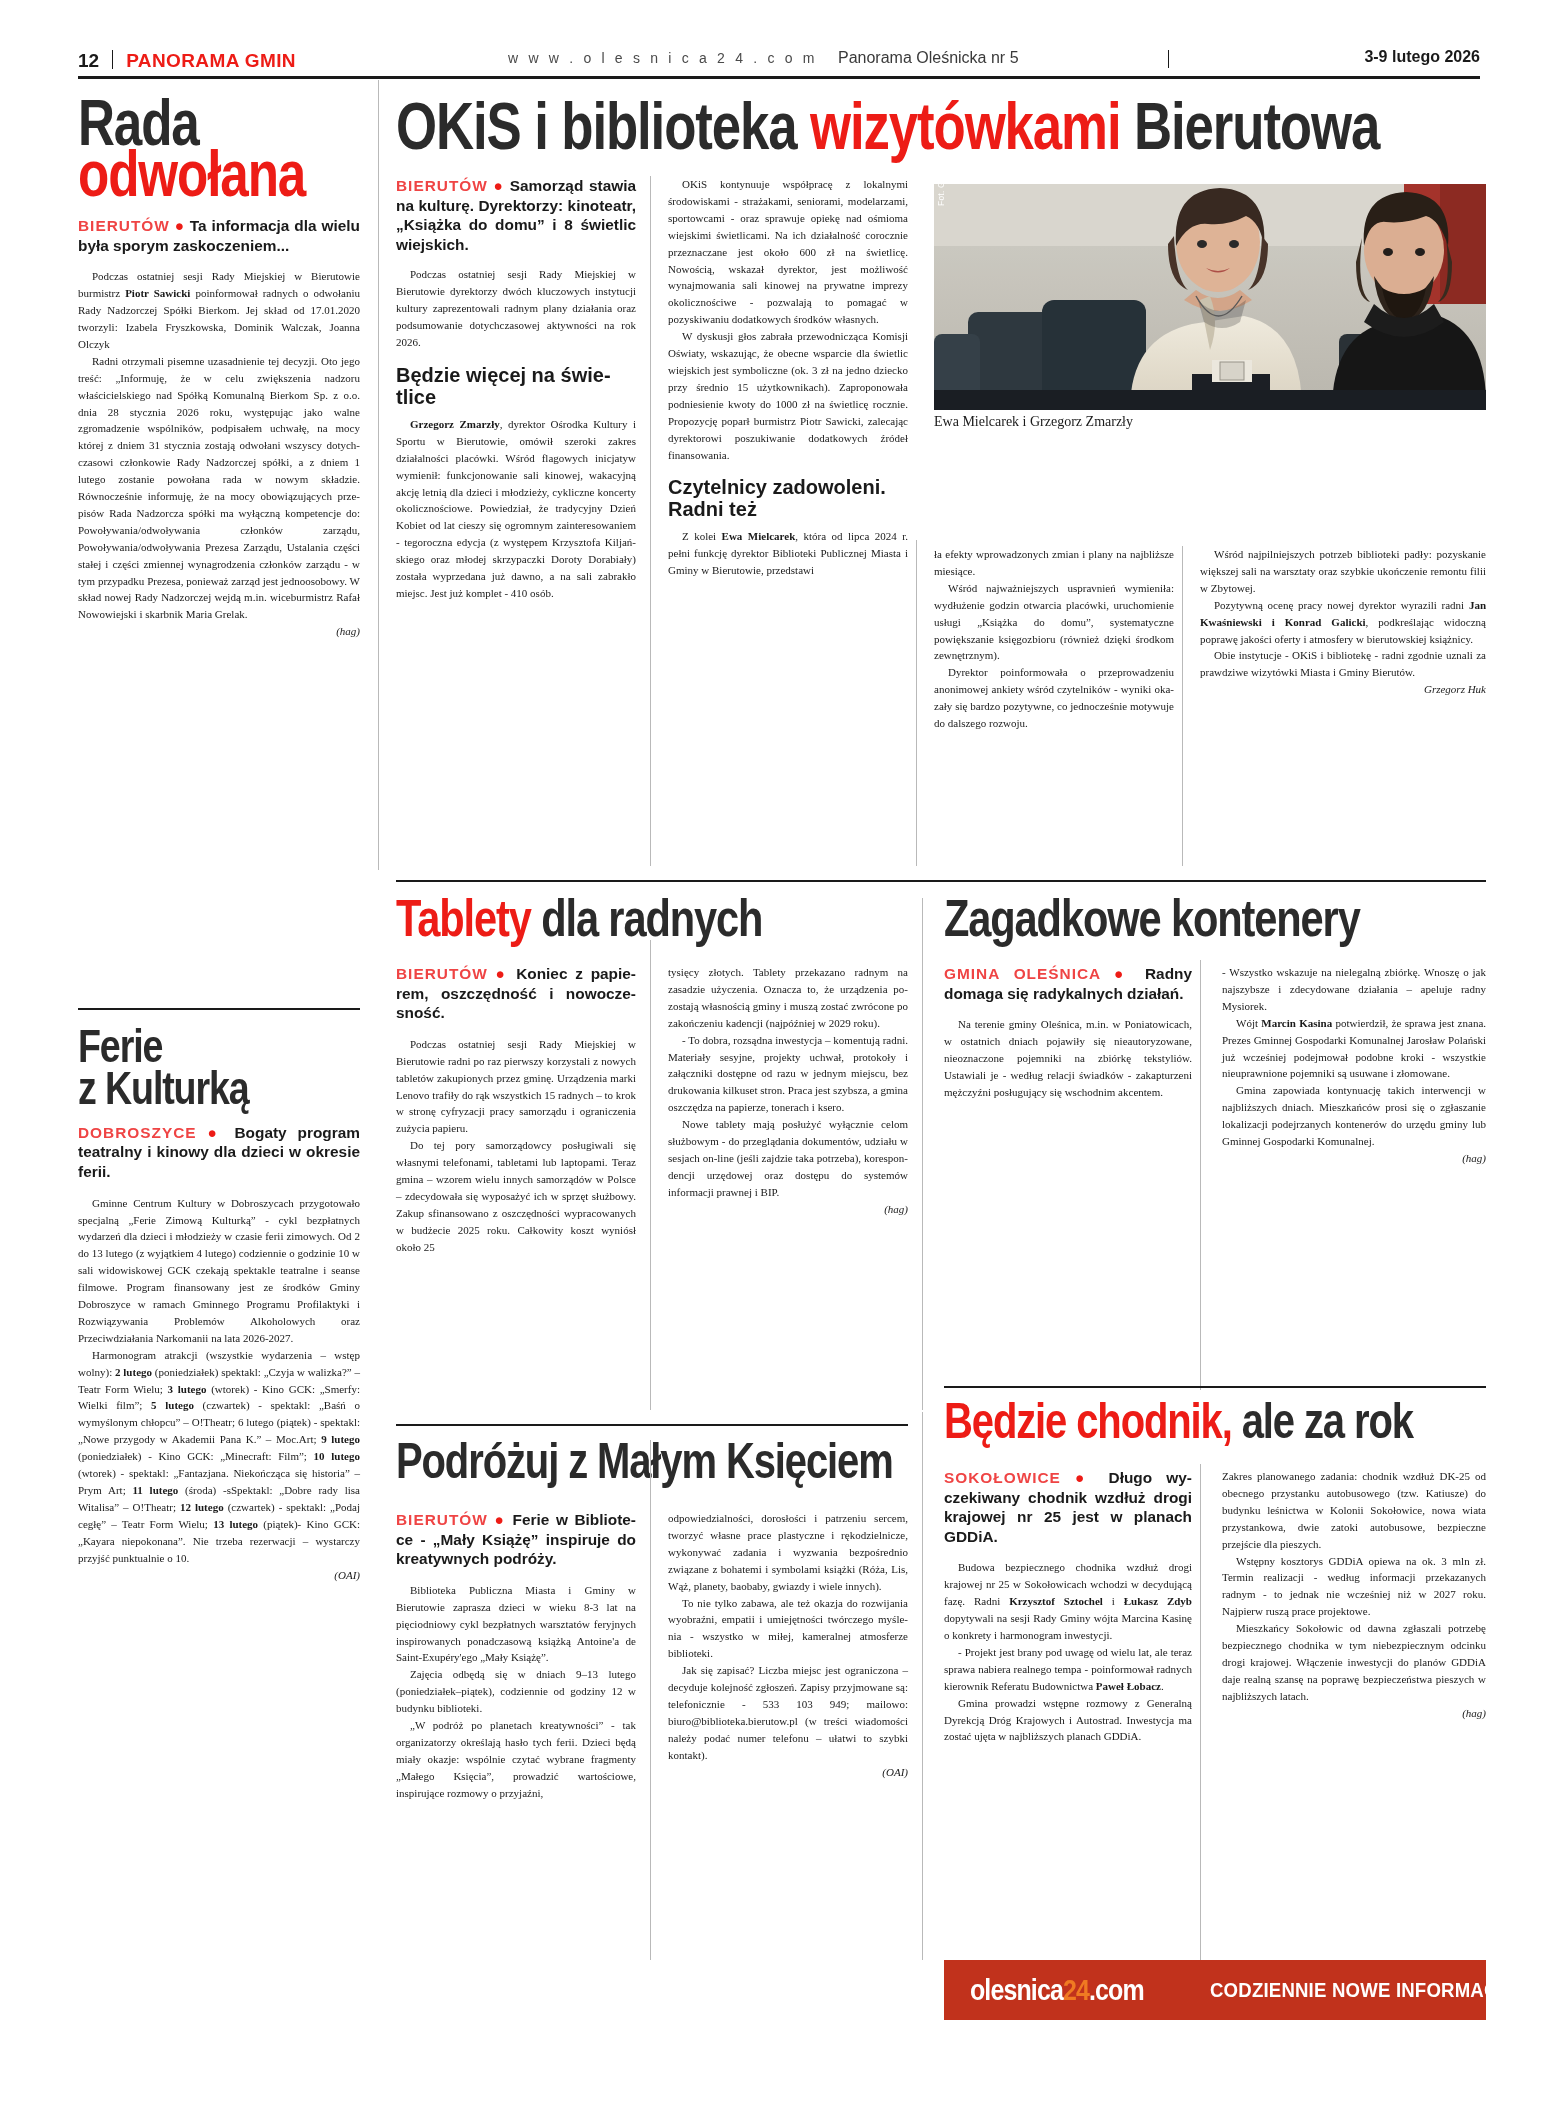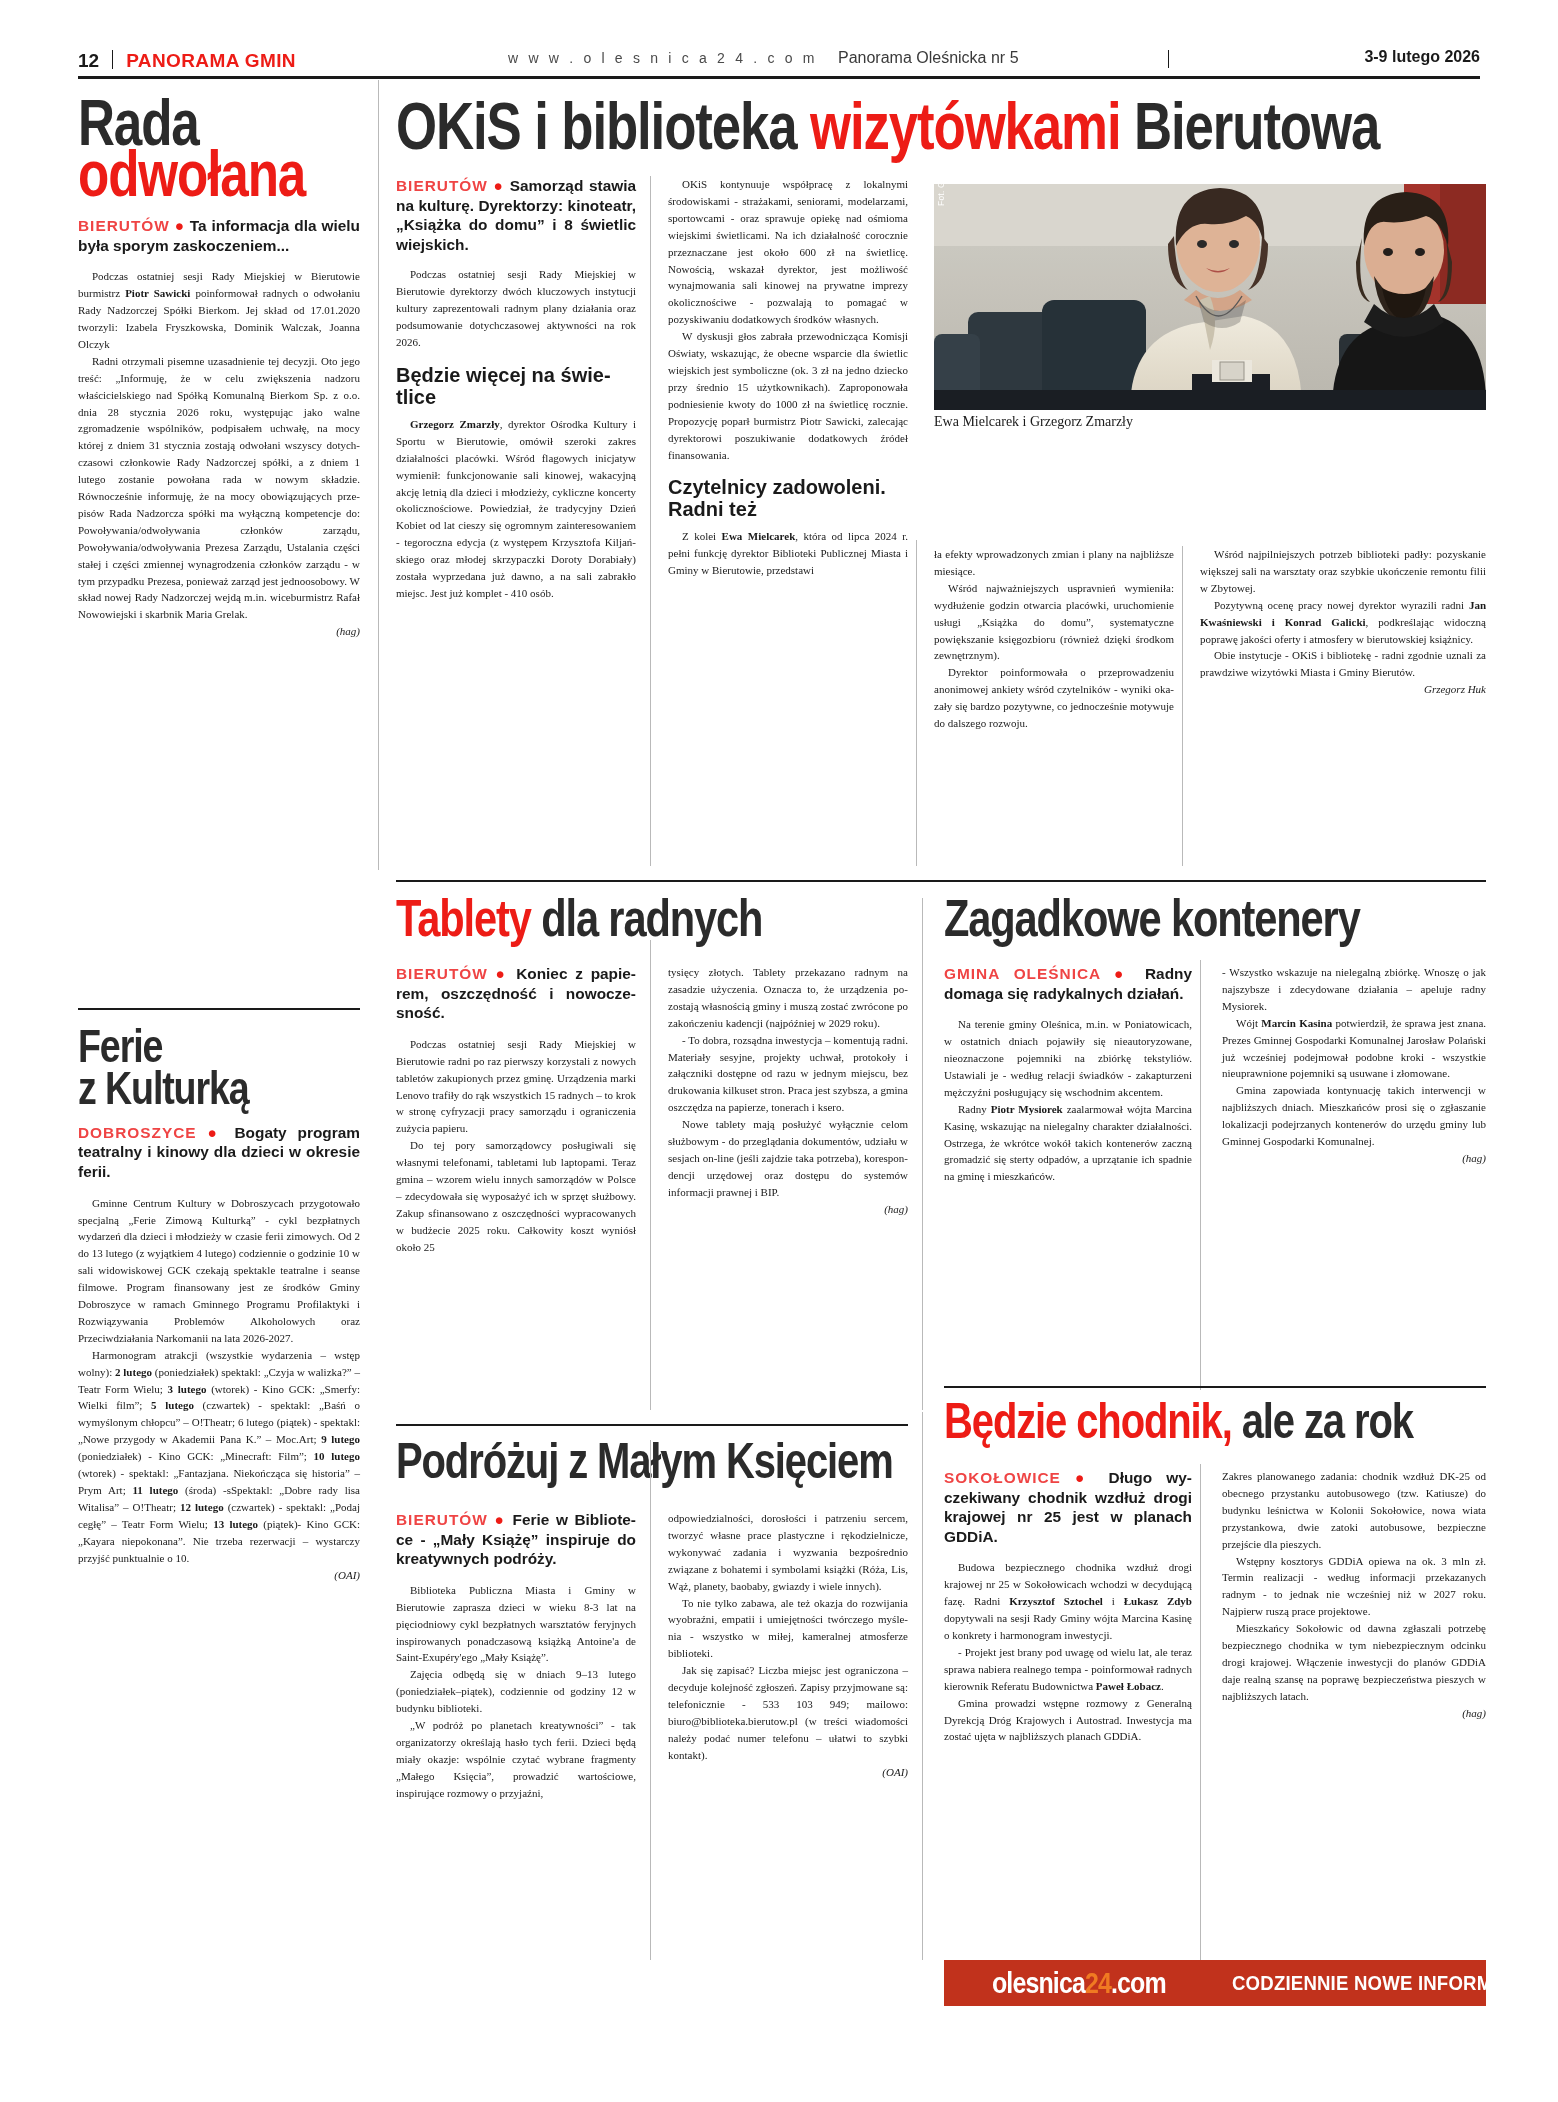--- a/index.html
+++ b/index.html
@@ -82,21 +82,21 @@
     font-size:8.5px; color:#ffffff;
     transform:rotate(-90deg); transform-origin:left top;
     white-space:nowrap; letter-spacing:0.2px;
   }
   .caption {
     font-family:"Liberation Serif", serif;
     font-size:14px; color:#1a1a1a; margin-top:4px;
   }
 
   
-  .banner { background:#c1321c; display:flex; align-items:center; height:46px;padding-left:22px; }
+  .banner { background:#c1321c; display:flex; align-items:center; height:60px; }
   .banner .logo {
     font-family:"Liberation Sans", sans-serif; font-weight:bold;
     font-size:29px; color:#ffffff; letter-spacing:-1px;
     transform:scaleX(0.86); transform-origin:left center;
     margin-left:26px; white-space:nowrap;
   }
   .banner .logo .num { color:#f07a22; }
   .banner .tagline {
     font-family:"Liberation Sans", sans-serif; font-weight:bold;
     font-size:20px; color:#ffffff; letter-spacing:0.2px;
@@ -309,21 +309,20 @@
   </div>
 
   <div style="position:absolute; left:944px; top:964px; width:248px;">
     <div class="lead">
       <span class="town">GMINA OLEŚNICA</span>
       <span class="dot"> ● </span>
       <span>Radny domaga się radykalnych działań.</span>
     </div>
     <div class="body-col" style="margin-top:13px;">
       <p>Na terenie gminy Oleśnica, m.in. w Poniatowicach, w ostatnich dniach pojawiły się nieautoryzo­wane, nieoznaczone pojemniki na zbiórkę tekstyliów. Ustawiali je - według relacji świadków - zakap­turzeni mężczyźni posługujący się wschodnim akcentem.</p>
-      <p>Radny <b>Piotr Mysiorek</b> zaalar­mował wójta Marcina Kasinę, wskazując na nielegalny charakter działalności. Ostrzega, że wkrótce wokół takich kontenerów zaczną gromadzić się sterty odpadów, a uprzątanie ich spadnie na gminę i mieszkańców.</p>
     </div>
   </div>
 
   <div style="position:absolute; left:1222px; top:964px; width:264px;">
     <div class="body-col">
       <p class="noind">- Wszystko wskazuje na nielegal­ną zbiórkę. Wnoszę o jak naj­szybsze i zdecydowane działania – apeluje radny Mysiorek.</p>
       <p>Wójt <b>Marcin Kasina</b> potwier­dził, że sprawa jest znana. Prezes Gminnej Gospodarki Komunalnej Jarosław Polański już wcześniej podejmował podobne kroki - wszystkie nieuprawnione pojem­niki są usuwane i złomowane.</p>
       <p>Gmina zapowiada kontynuację takich interwencji w najbliższych dniach. Mieszkańców prosi się o zgłaszanie lokalizacji podej­rzanych kontenerów do urzędu gminy lub Gminnej Gospodarki Komunalnej.</p>
       <p class="sig">(hag)</p>
     </div>

